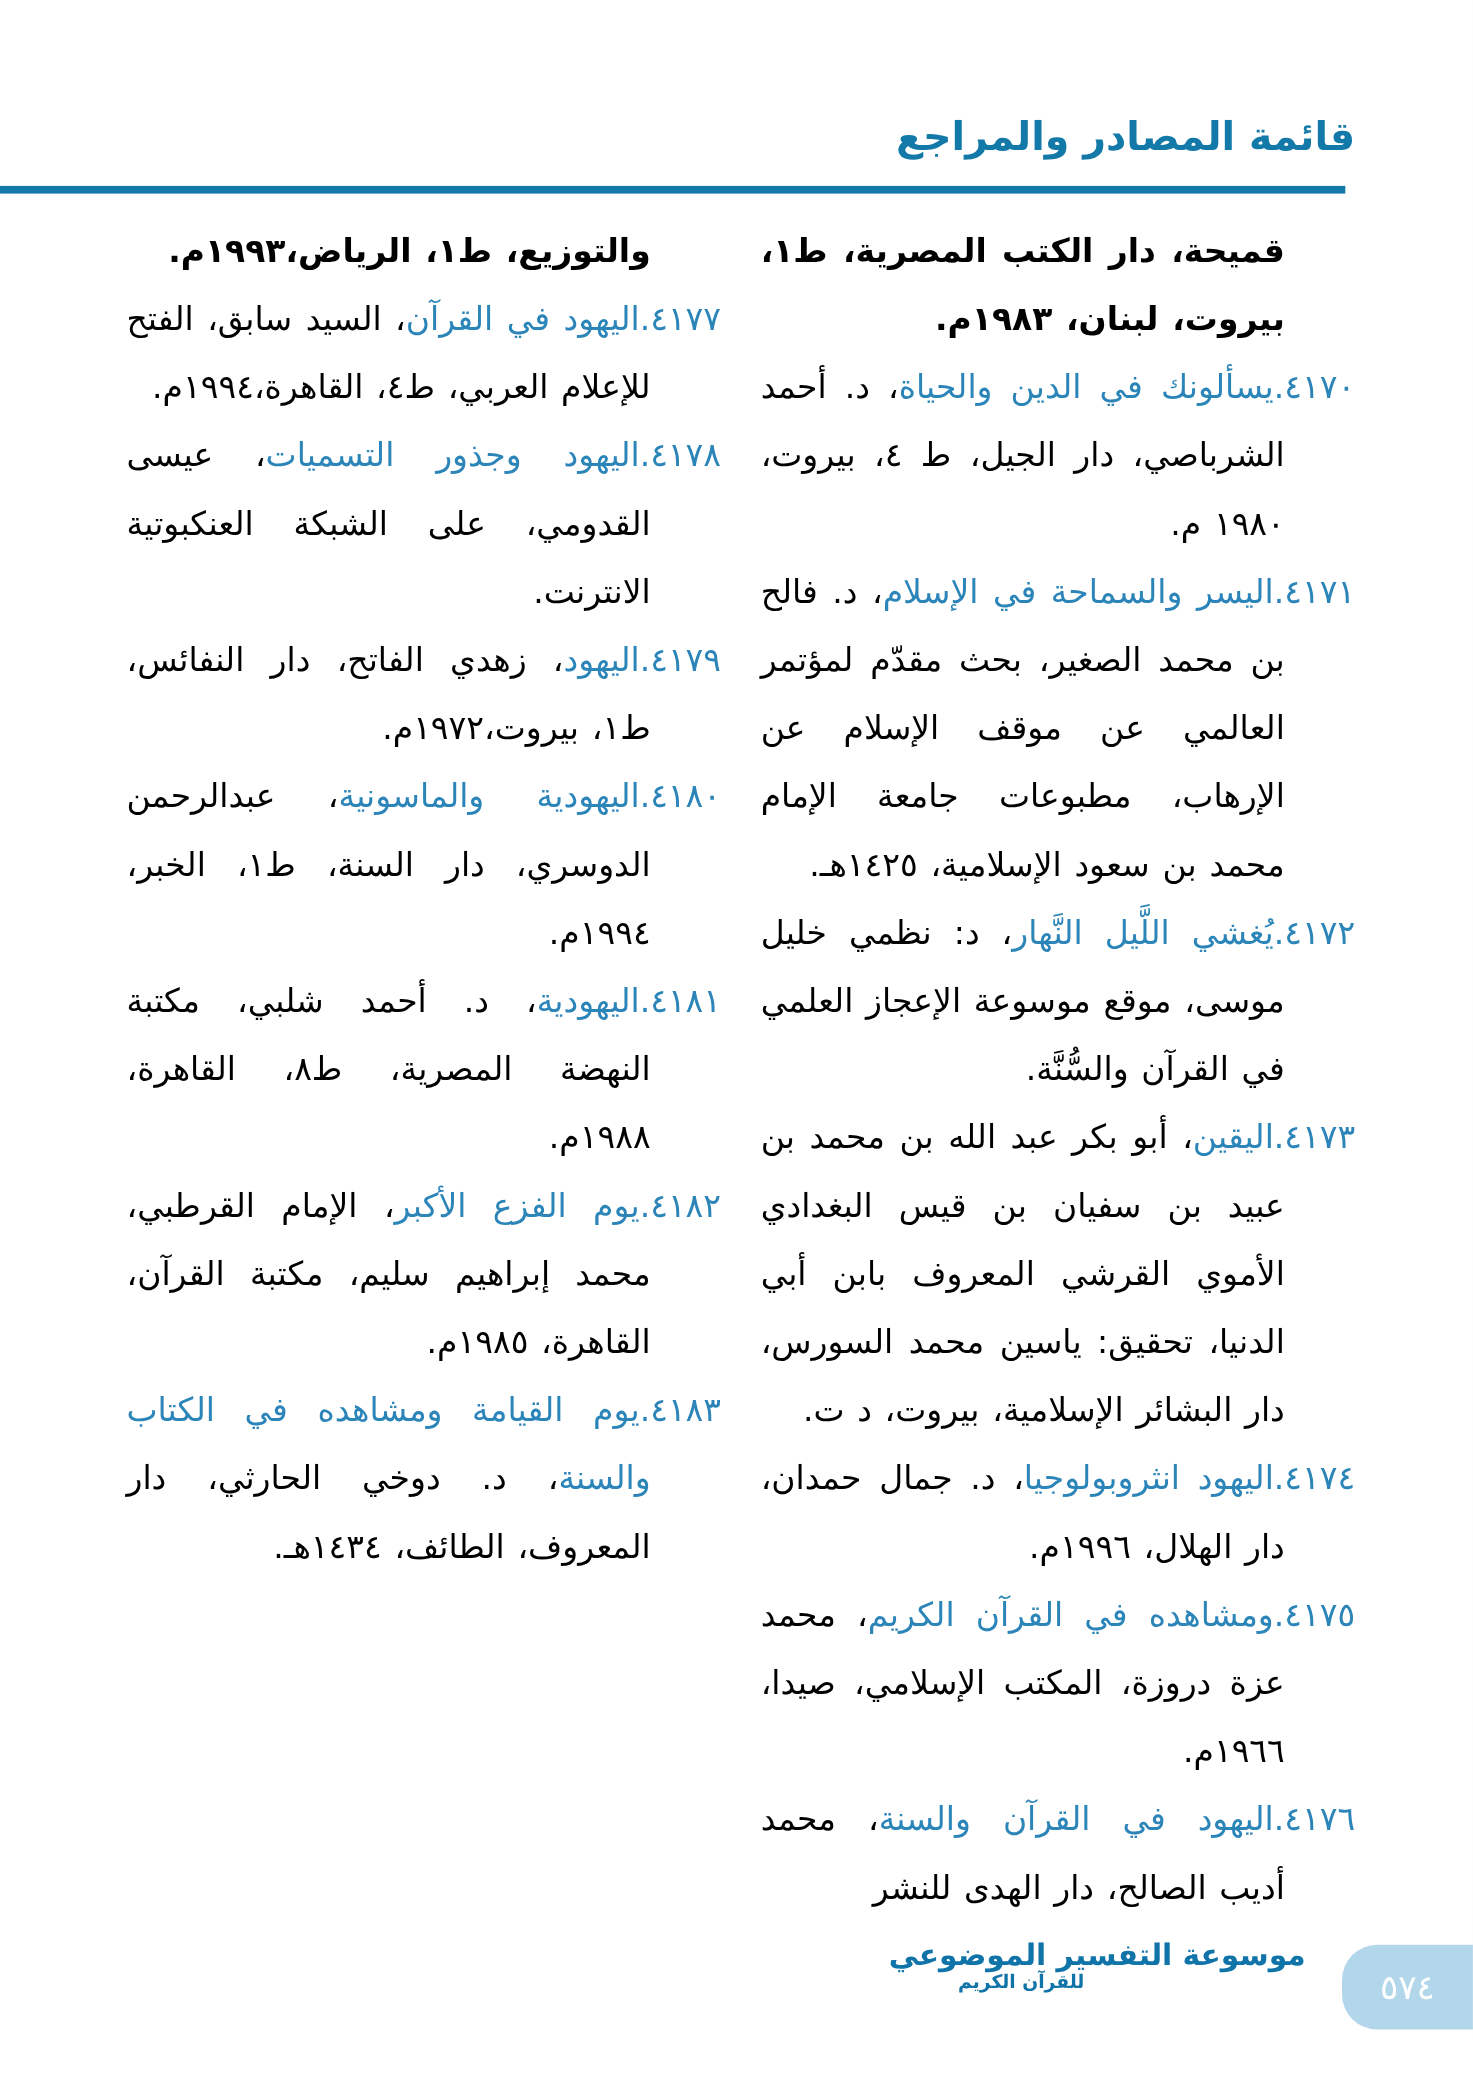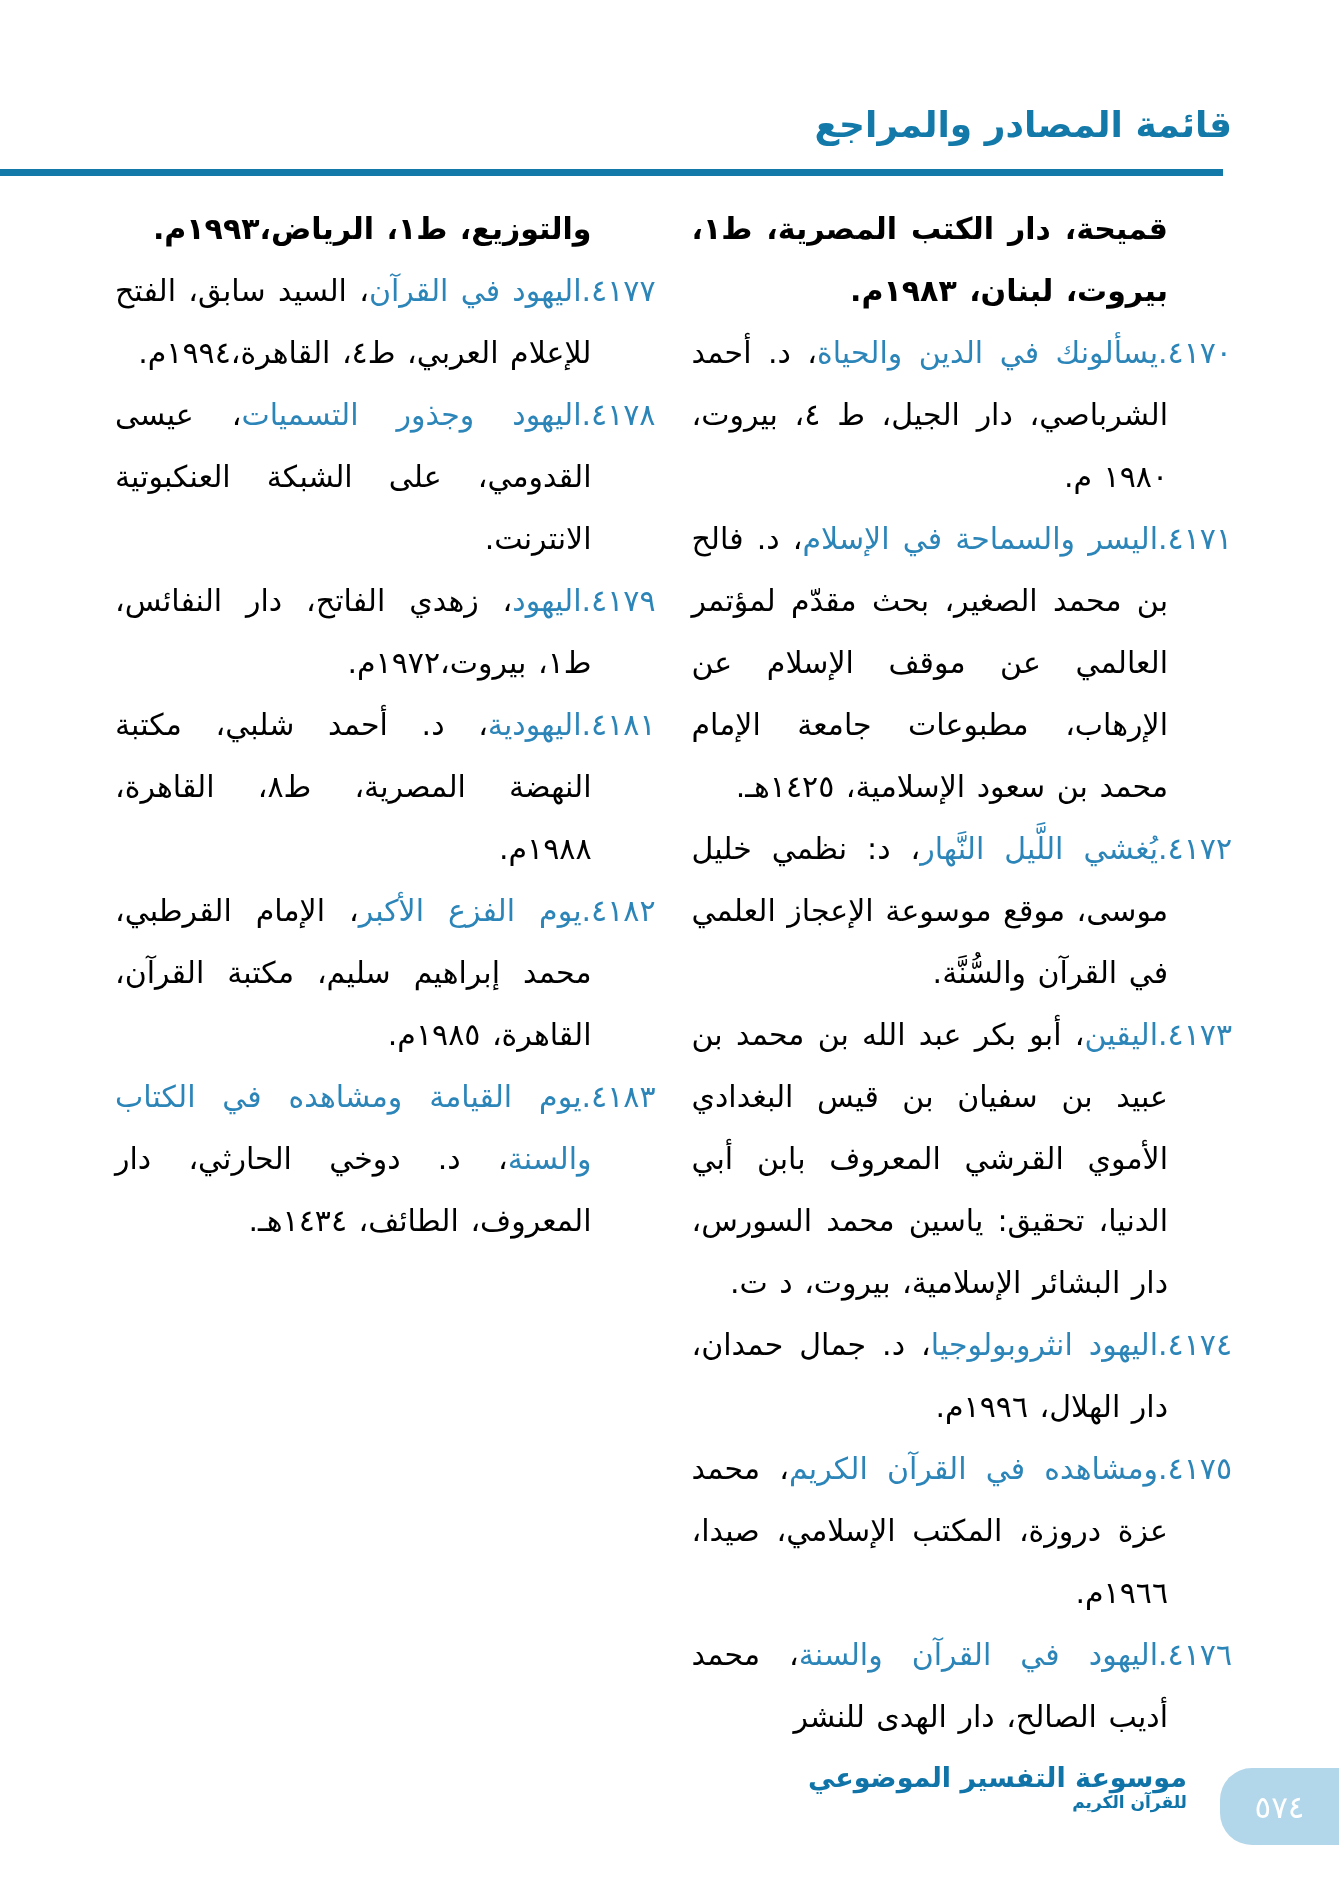--- a/index.html
+++ b/index.html
@@ -56,21 +56,21 @@
   }
   .num, .title {
     color:#2c85b8;
     font-weight:normal;
   }
   
   .footer-logo {
     position:absolute;
     top:1762px; right:152px;
     width:316px;
-    text-align:right;
+    text-align:left;
     color:#1074a8;
     line-height:1.15;
   }
   .footer-logo .logo-main {
     font-size:27px; font-weight:bold;
     white-space:nowrap;
   }
   .footer-logo .logo-sub {
     font-size:17px; font-weight:bold;
   }
@@ -104,20 +104,21 @@
         <p class="entry"><span class="num">٤١٧٣.</span><span class="title">اليقين</span><span class="details">، أبو بكر عبد الله بن محمد بن عبيد بن سفيان بن قيس البغدادي الأموي القرشي المعروف بابن أبي الدنيا، تحقيق: ياسين محمد السورس، دار البشائر الإسلامية، بيروت، د ت.</span></p>
         <p class="entry"><span class="num">٤١٧٤.</span><span class="title">اليهود انثروبولوجيا</span><span class="details">، د. جمال حمدان، دار الهلال، ١٩٩٦م.</span></p>
         <p class="entry"><span class="num">٤١٧٥.</span><span class="title">ومشاهده في القرآن الكريم</span><span class="details">، محمد عزة دروزة، المكتب الإسلامي، صيدا، ١٩٦٦م.</span></p>
         <p class="entry"><span class="num">٤١٧٦.</span><span class="title">اليهود في القرآن والسنة</span><span class="details">، محمد أديب الصالح، دار الهدى للنشر</span></p>
       </div>
     <div class="column" id="col-left">
         <p class="cont">والتوزيع، ط١، الرياض،١٩٩٣م.</p>
         <p class="entry"><span class="num">٤١٧٧.</span><span class="title">اليهود في القرآن</span><span class="details">، السيد سابق، الفتح للإعلام العربي، ط٤، القاهرة،١٩٩٤م.</span></p>
         <p class="entry"><span class="num">٤١٧٨.</span><span class="title">اليهود وجذور التسميات</span><span class="details">، عيسى القدومي، على الشبكة العنكبوتية الانترنت.</span></p>
         <p class="entry"><span class="num">٤١٧٩.</span><span class="title">اليهود</span><span class="details">، زهدي الفاتح، دار النفائس، ط١، بيروت،١٩٧٢م.</span></p>
+        <p class="entry"><span class="num">٤١٨٠.</span><span class="title">اليهودية والماسونية</span><span class="details">، عبدالرحمن الدوسري، دار السنة، ط١، الخبر، ١٩٩٤م.</span></p>
         <p class="entry"><span class="num">٤١٨١.</span><span class="title">اليهودية</span><span class="details">، د. أحمد شلبي، مكتبة النهضة المصرية، ط٨، القاهرة، ١٩٨٨م.</span></p>
         <p class="entry"><span class="num">٤١٨٢.</span><span class="title">يوم الفزع الأكبر</span><span class="details">، الإمام القرطبي، محمد إبراهيم سليم، مكتبة القرآن، القاهرة، ١٩٨٥م.</span></p>
         <p class="entry"><span class="num">٤١٨٣.</span><span class="title">يوم القيامة ومشاهده في الكتاب والسنة</span><span class="details">، د. دوخي الحارثي، دار المعروف، الطائف، ١٤٣٤هـ.</span></p>
       </div>
   </div>
 
   <div class="footer-logo">
     <div class="logo-main">موسوعة التفسير الموضوعي</div>
     <div class="logo-sub">للقرآن الكريم</div>
   </div>

